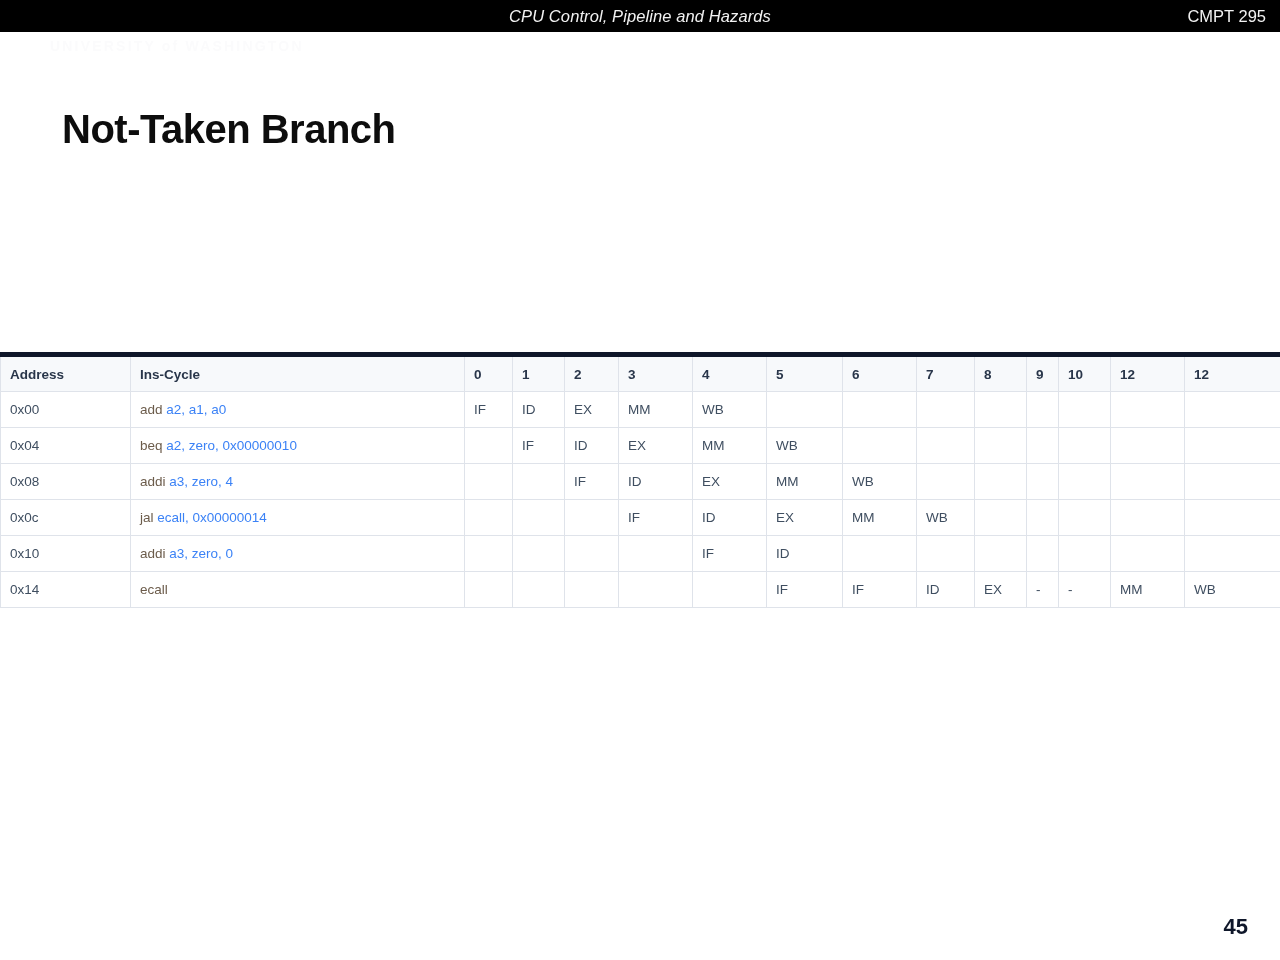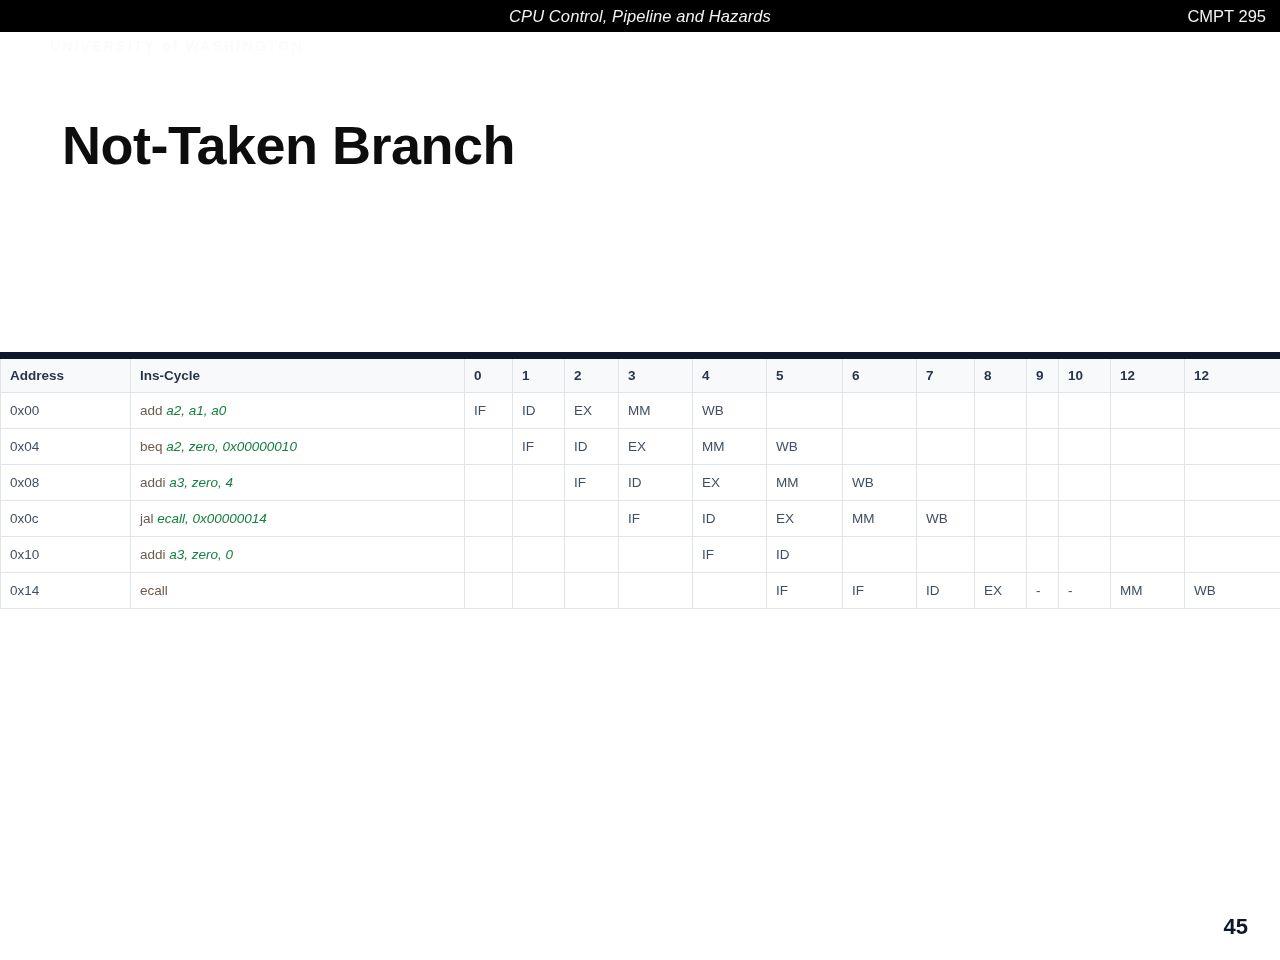--- a/index.html
+++ b/index.html
@@ -57,21 +57,21 @@
     font-weight: 700;
     white-space: nowrap;
     user-select: none;
   }
 
   
   .slide-title {
     position: absolute;
     left: 62px;
     top: 80px;
-    font-size: 54px;
+    font-size: 40px;
     font-weight: 700;
     color: #0d0d0d;
     letter-spacing: -0.5px;
     line-height: 1.1;
     white-space: nowrap;
   }
 
   
   .table-wrap {
     position: absolute;
@@ -95,34 +95,34 @@
     height: 36px;
     overflow: hidden;
     white-space: nowrap;
   }
   table.pipeline thead th {
     background: #f7f9fb;
     font-weight: 700;
     color: #29364a;
     font-size: 13.5px;
     height: 37px;
-    border-top: 7px solid #0f172a;
+    border-top: 5px solid #0f172a;
     border-bottom: 1px solid #dfe3ea;
   }
   table.pipeline tbody td {
     background: #ffffff;
     font-weight: 400;
   }
   td.addr { color: #3f4e60; }
   td.ins  { color: #4b5b6e; }
   td.cyc  { color: #3f4e60; }
 
   
   .mnemonic { color: #6b5b4a; }
-  .operand  { color: #15803d; font-style: italic; }
+  .operand  { color: #3b82f6; }
 
   
   .page-number {
     position: absolute;
     right: 32px;
     bottom: 20px;
     font-size: 22px;
     font-weight: 700;
     color: #0f172a;
   }

